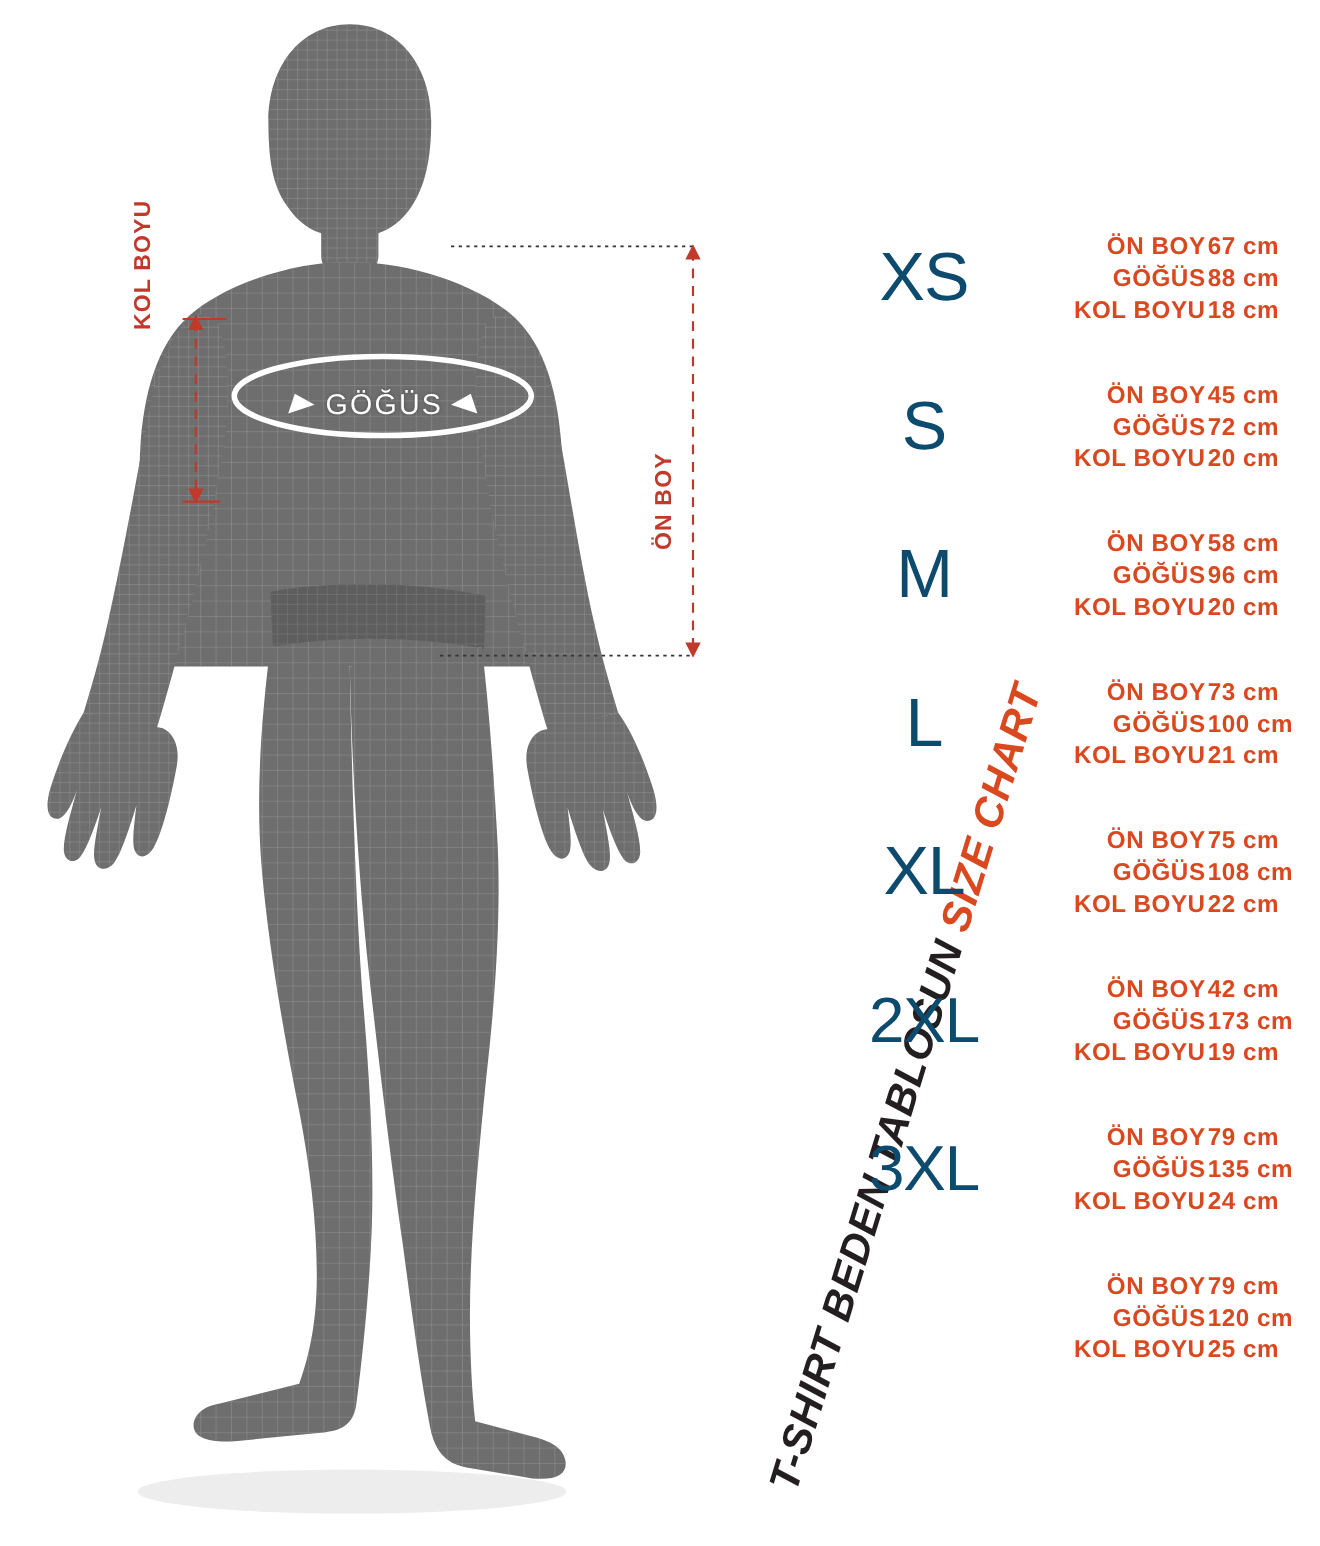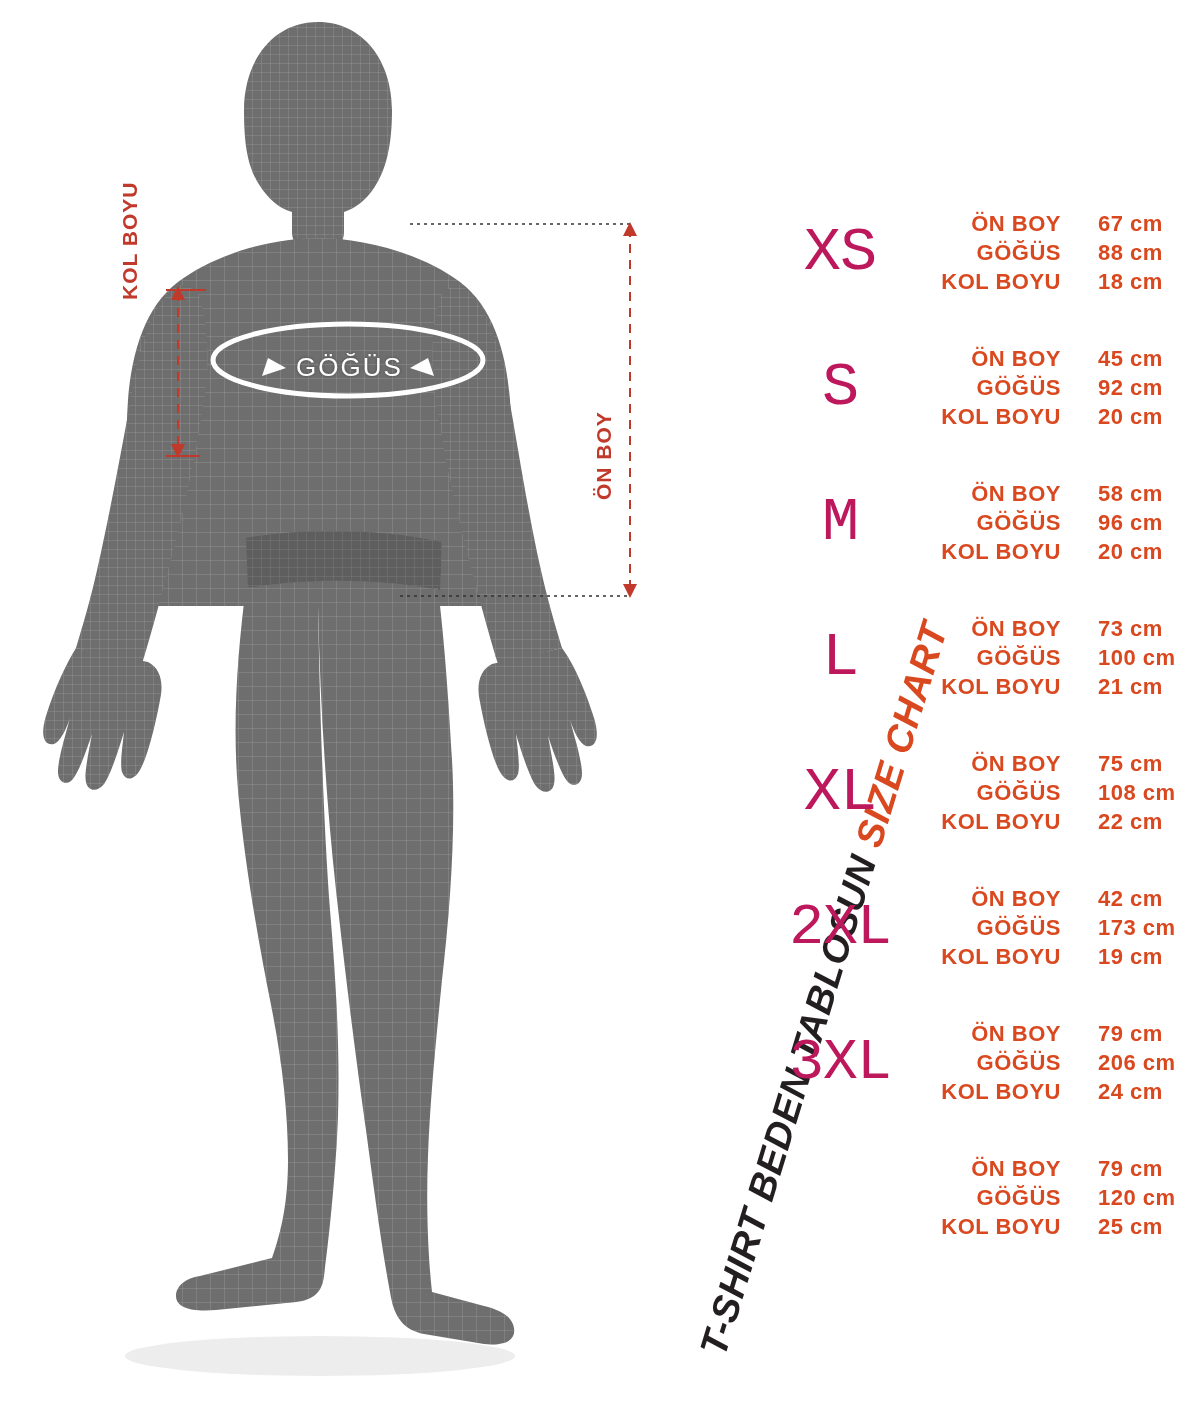--- a/index.html
+++ b/index.html
@@ -93,46 +93,46 @@
     width: 400px;
   }
   .size-row {
     display: flex;
     align-items: center;
     height: 135px;
   }
   .size-code {
     width: 120px;
     text-align: center;
-    color: #be185d;
+    color: #0c4a6e;
     font-size: 62px;
     font-weight: 500;
     letter-spacing: -1px;
     line-height: 1;
-    font-family: Liberation Mono, monospace;
+    font-family: Liberation Sans, sans-serif;
     flex: 0 0 120px;
   }
   .size-code.narrow { font-size: 58px; }
   .measures {
     flex: 1 1 auto;
     padding-left: 6px;
   }
   .m-line {
     display: flex;
     justify-content: flex-end;
     align-items: baseline;
     color: #d9481f;
     font-size: 22px;
     font-weight: bold;
     letter-spacing: 0.5px;
     line-height: 1.33;
     white-space: nowrap;
   }
   .m-key { margin-right: 2px; }
-  .m-val { min-width: 82px; text-align: left; margin-left: 35px; }
+  .m-val { min-width: 82px; text-align: left; }
 </style>
 </head>
 <body>
 
 <div class="page">
 
   <div class="figure-area">
     <svg class="figure-svg" width="660" height="1405" viewBox="0 0 660 1405" xmlns="http://www.w3.org/2000/svg">
       <defs>
         <pattern id="mesh" width="14" height="14" patternUnits="userSpaceOnUse">
@@ -358,21 +358,21 @@
 
     <div class="size-row">
       <div class="size-code">S</div>
       <div class="measures">
         <div class="m-line">
           <span class="m-key">ÖN BOY</span>
           <span class="m-val">45 cm</span>
         </div>
         <div class="m-line">
           <span class="m-key">GÖĞÜS</span>
-          <span class="m-val">92 cm</span>
+          <span class="m-val">72 cm</span>
         </div>
         <div class="m-line">
           <span class="m-key">KOL BOYU</span>
           <span class="m-val">20 cm</span>
         </div>
       </div>
     </div>
 
     <div class="size-row">
       <div class="size-code">M</div>
@@ -448,21 +448,21 @@
 
     <div class="size-row">
       <div class="size-code narrow">3XL</div>
       <div class="measures">
         <div class="m-line">
           <span class="m-key">ÖN BOY</span>
           <span class="m-val">79 cm</span>
         </div>
         <div class="m-line">
           <span class="m-key">GÖĞÜS</span>
-          <span class="m-val">206 cm</span>
+          <span class="m-val">135 cm</span>
         </div>
         <div class="m-line">
           <span class="m-key">KOL BOYU</span>
           <span class="m-val">24 cm</span>
         </div>
       </div>
     </div>
 
     <div class="size-row">
       <div class="measures">

